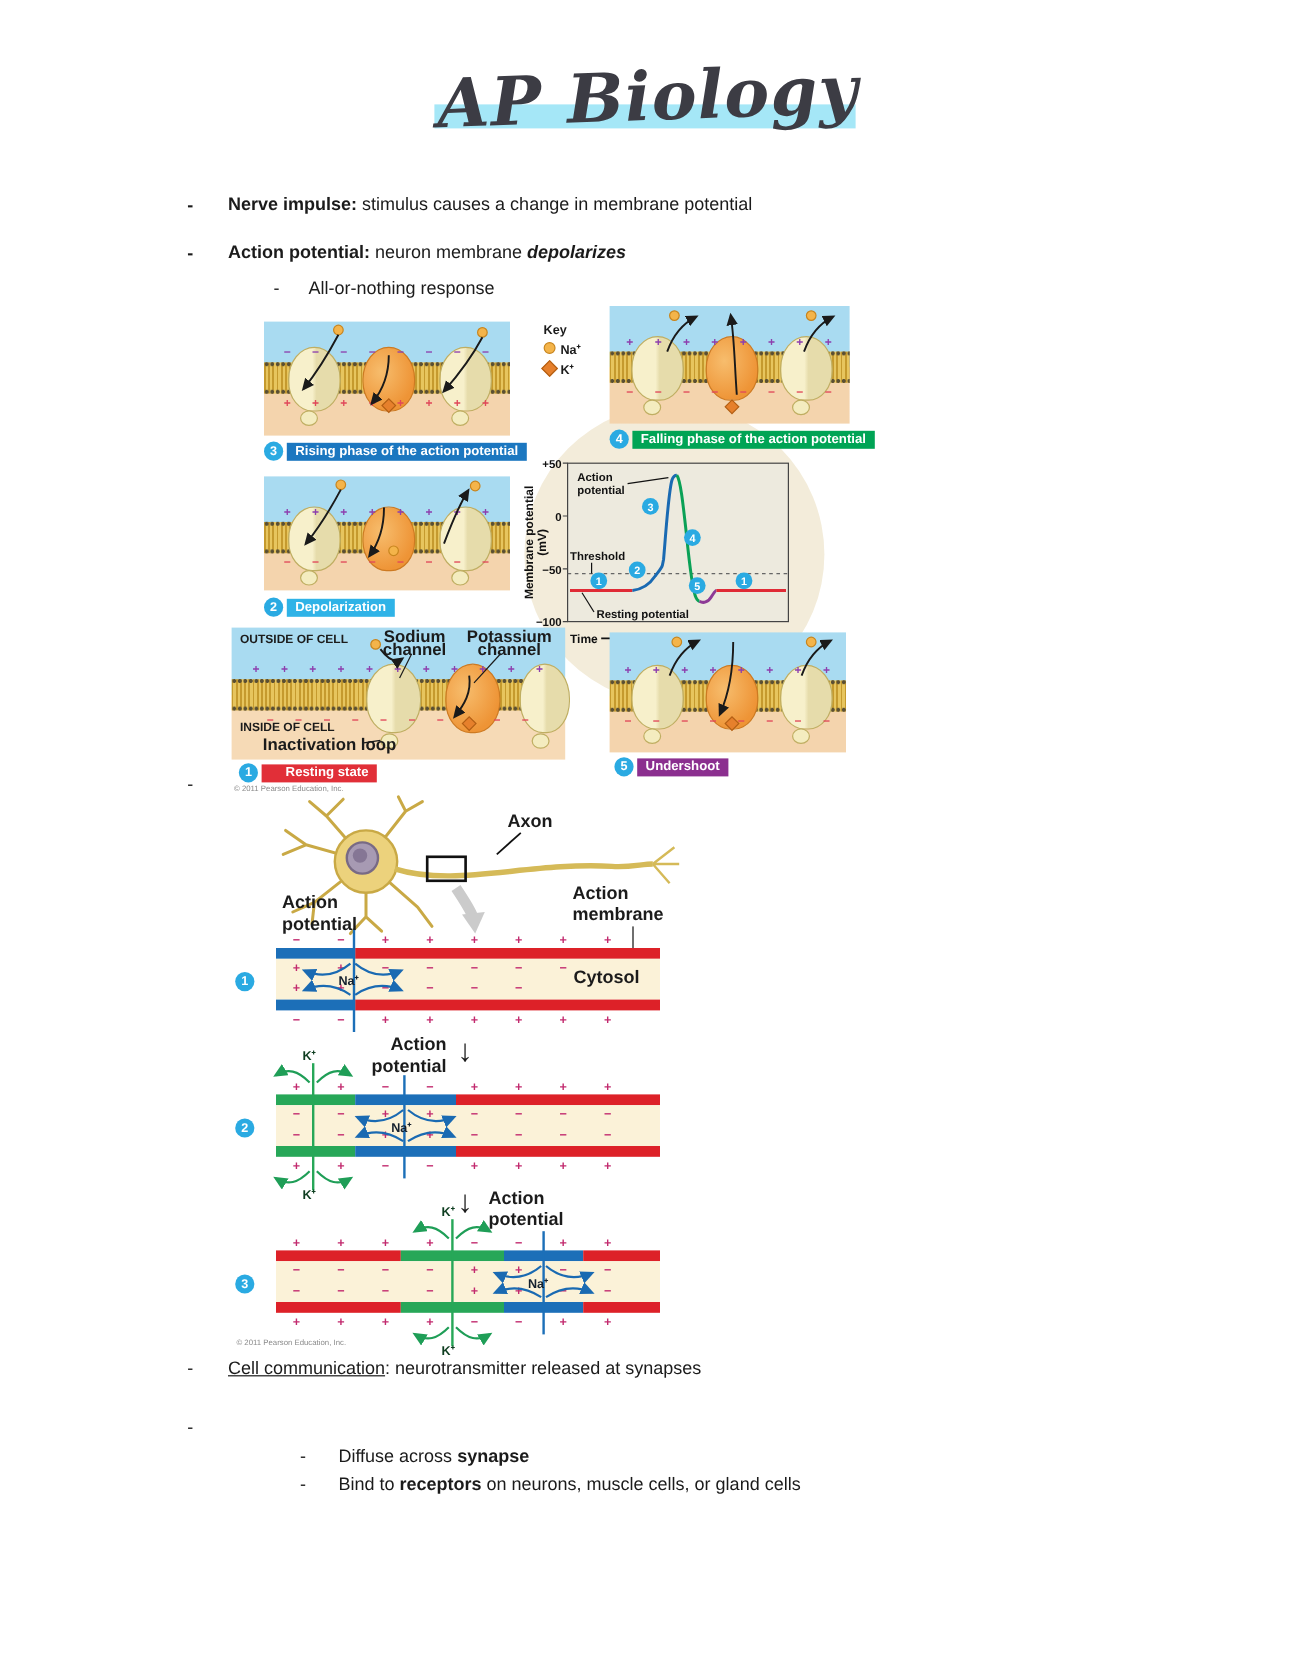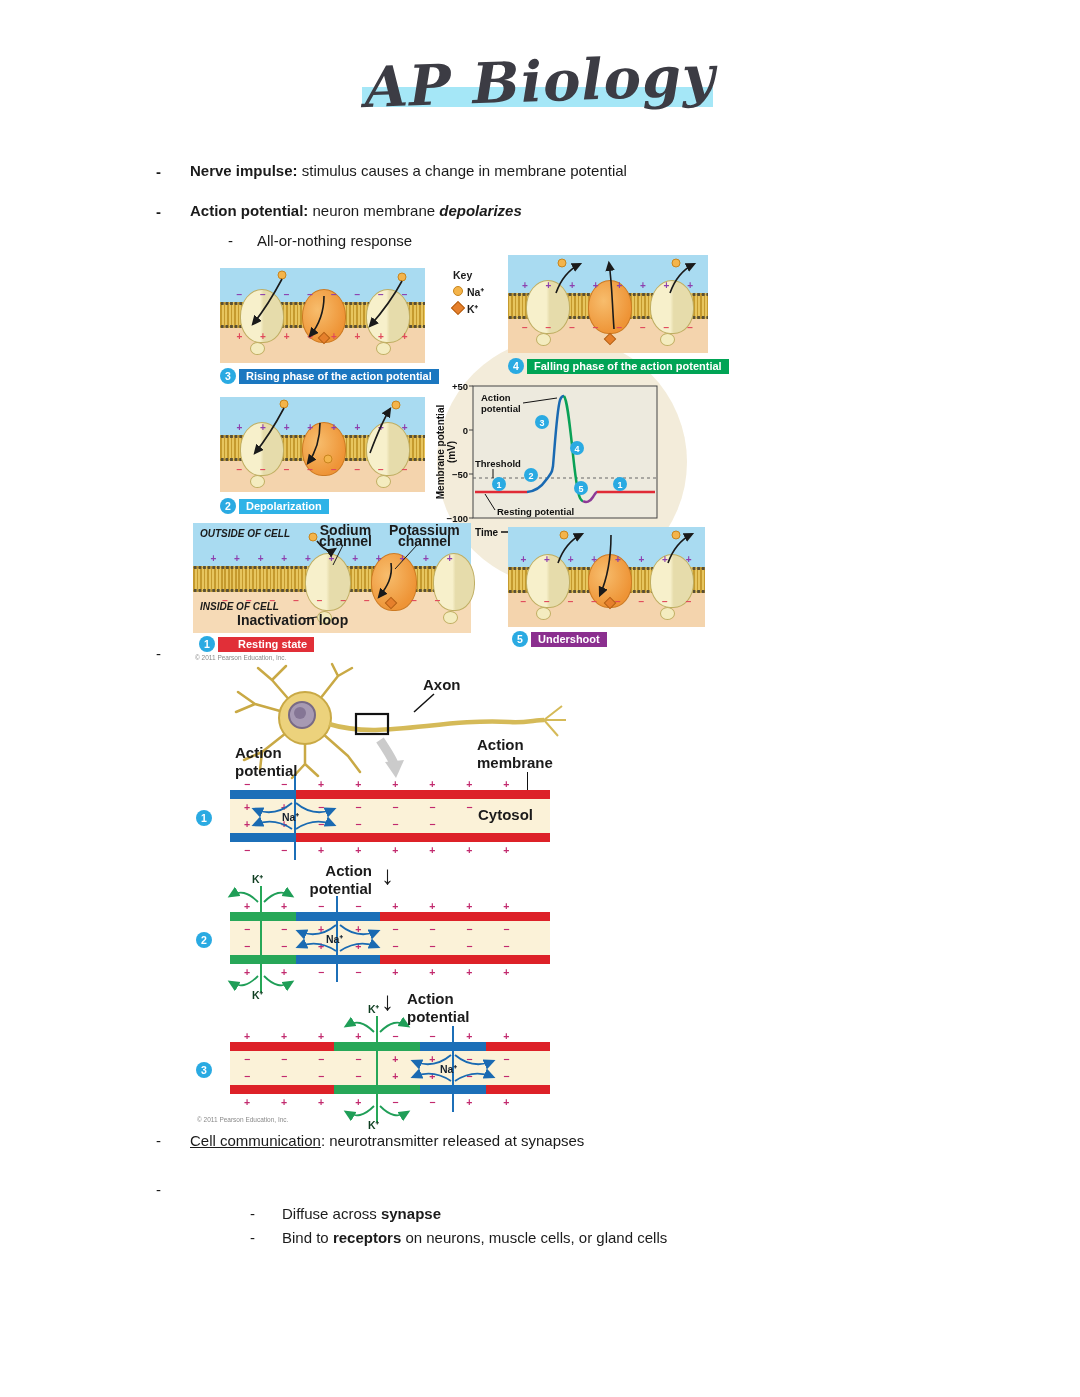--- a/index.html
+++ b/index.html
@@ -36,21 +36,21 @@
   .ka{fill:none;stroke:#1a1a1a;stroke-width:1.6px;}
   .ion{fill:#f4b44a;stroke:#c8851e;}
   .dia{fill:#e6802c;stroke:#b35f14;}
   .cap{display:flex;align-items:center;gap:3px;z-index:6;}
   .cnum{width:16px;height:16px;border-radius:50%;background:#2aaae2;color:#fff;font-weight:bold;
         font-size:10.5px;display:flex;align-items:center;justify-content:center;flex:0 0 auto;}
   .cbar{color:#fff;font-weight:bold;font-size:11px;padding:1.5px 7px;white-space:nowrap;}
   .key{font-size:10.5px;font-weight:bold;line-height:17px;}
   .ion-dot{display:inline-block;width:8px;height:8px;border-radius:50%;background:#f4b44a;border:1px solid #c8851e;margin-right:4px;}
   .ion-dia{display:inline-block;width:8px;height:8px;background:#e6802c;border:1px solid #b35f14;transform:rotate(45deg);margin-right:4px;}
-  .celllbl{font-weight:bold;font-size:10px;z-index:6;font-style:italic;}
+  .celllbl{font-weight:bold;font-size:10px;z-index:6;}
   .chanlbl{font-weight:bold;font-size:14px;line-height:10.5px;text-align:center;z-index:6;}
   .tiny{font-size:6.5px;color:#8a8a8a;}
   
   .axpanel{position:absolute;left:35px;width:320px;height:78px;overflow:visible;}
   .str{position:absolute;height:9px;display:flex;}
   .seg{height:100%;}
   .inner{position:absolute;left:0;width:320px;background:#fbf2d8;}
   .sr{position:absolute;left:0;width:100%;font-weight:bold;font-size:10.5px;color:#c22a6e;
       word-spacing:26px;padding-left:14px;letter-spacing:1px;}
   .vline{position:absolute;width:2px;z-index:4;}
@@ -224,21 +224,21 @@
     </div>
 
     <div class="abs mem" style="left:8px;top:268px;width:278px;height:110px;background:linear-gradient(180deg,#a9dbf1 0 56px,#f6dab6 56px 100%);">
       <div class="mem-band" style="top:43px;"></div>
       <div class="msign" style="top:30px;color:#8d3fae;">+ + + + + + + + + + +</div>
       <div class="msign" style="top:72px;color:#e0485a;">− − − − − − − − − −</div>
       <div class="abs celllbl" style="left:7px;top:5px;">OUTSIDE OF CELL</div>
       <div class="abs celllbl" style="left:7px;top:78px;">INSIDE OF CELL</div>
       <div class="abs chanlbl" style="left:126px;top:2px;"><span>Sodium</span><br><span>channel</span></div>
       <div class="abs chanlbl" style="left:196px;top:2px;"><span>Potassium</span><br><span>channel</span></div>
-      <div class="abs chanlbl" style="left:44px;top:92px;text-align:right;">Inactivation loop</div>
+      <div class="abs chanlbl" style="left:26px;top:92px;text-align:right;">Inactivation loop</div>
       <span class="ch" style="left:112px;top:30px;width:44px;height:56px;"></span>
       <span class="ch or" style="left:178px;top:30px;width:44px;height:56px;"></span>
       <span class="ch" style="left:240px;top:30px;width:40px;height:56px;"></span>
       <span class="blob" style="left:124px;top:88px;"></span>
       <span class="blob" style="left:250px;top:88px;"></span>
       <svg class="ov" viewBox="0 0 278 110">
         <circle class="ion" cx="120" cy="14" r="4"></circle>
         <path class="ka" d="M124,18 C130,26 136,30 142,26" marker-end="url(#mkk)"></path>
         <path class="ka" d="M198,40 C200,54 194,64 186,74" marker-end="url(#mkk)"></path>
         <rect class="dia" x="194" y="76" width="8" height="8" transform="rotate(45 198 80)"></rect>

